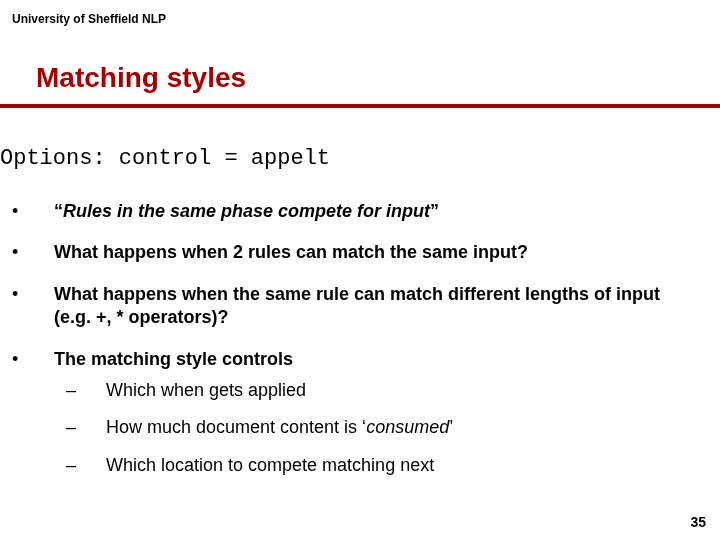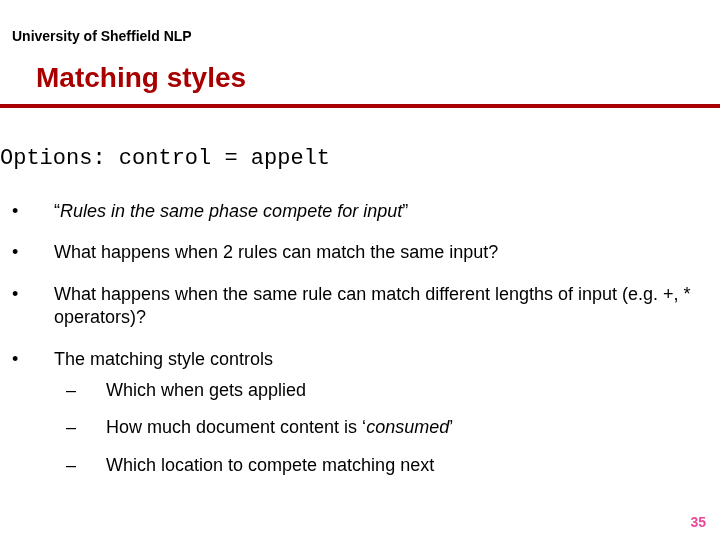--- a/index.html
+++ b/index.html
@@ -8,24 +8,24 @@
     width: 720px;
     height: 540px;
     background: #ffffff;
     font-family: Arial, Helvetica, sans-serif;
     color: #000;
     position: relative;
     overflow: hidden;
   }
   .header {
     position: absolute;
-    top: 28px;
+    top: 12px;
     left: 12px;
     font-weight: bold;
-    font-size: 14px;
+    font-size: 12px;
   }
   .title {
     position: absolute;
     top: 62px;
     left: 36px;
     font-weight: bold;
     font-size: 28px;
     color: #a80000;
     text-align: right;
   }
@@ -55,20 +55,21 @@
   .bullet {
     display: flex;
     margin-bottom: 18px;
   }
   .bullet .mark {
     width: 42px;
     flex: 0 0 42px;
   }
   .bullet .text {
     flex: 1;
+    font-weight: bold;
   }
   .sublist {
     margin-left: 54px;
     margin-top: 4px;
   }
   .subbullet {
     display: flex;
     margin-bottom: 14px;
   }
   .subbullet .mark {
@@ -78,21 +79,21 @@
   .subbullet .text {
     flex: 1;
   }
   .italic { font-style: italic; }
   .page-num {
     position: absolute;
     bottom: 10px;
     right: 14px;
     font-size: 14px;
     font-weight: bold;
-    color: #ec4899;
+    color: #000000;
   }
 </style>
 </head>
 <body>
 
 <div class="header">University of Sheffield NLP</div>
 <div class="title">Matching styles</div>
 <div class="rule"></div>
 <div class="code-line">Options: control = appelt</div>
 

